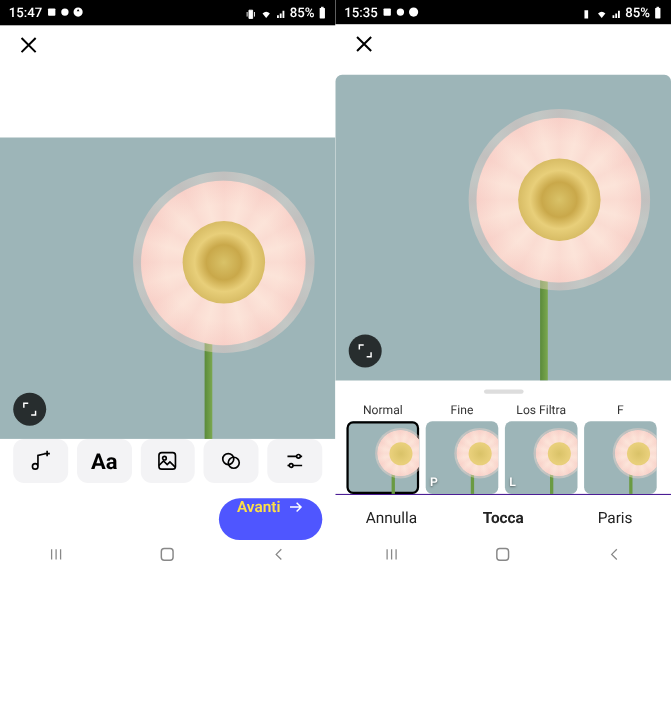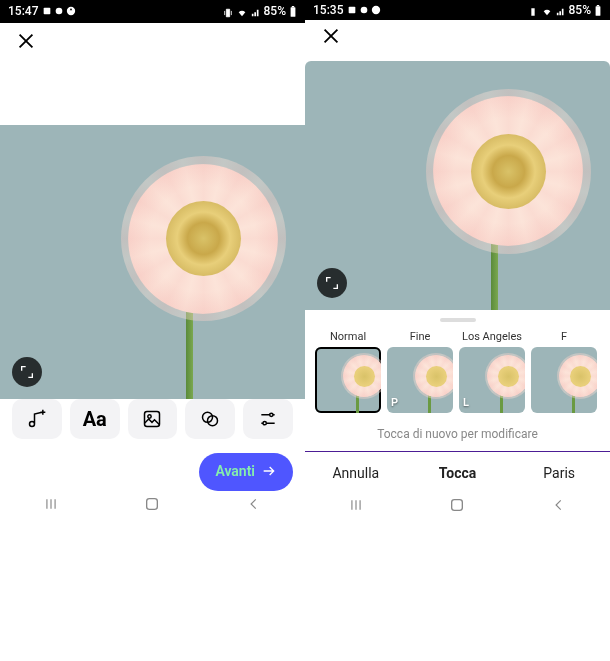--- a/index.html
+++ b/index.html
@@ -19,21 +19,21 @@
     .bloom { position: absolute; width: 150px; height: 150px; top: 14%; left: 42%; }
     .petals { position: absolute; inset: 0; border-radius: 50%; background: radial-gradient(circle, #fce4d9 50%, #f8d0c8 70%, transparent 72%); }
     .petals::before { content: ''; position: absolute; inset: -5%; border-radius: 50%; background: conic-gradient(from 0deg, #f8d0c8 0deg, #fce4d9 15deg, #f8d0c8 30deg, #fce4d9 45deg, #f8d0c8 60deg, #fce4d9 75deg, #f8d0c8 90deg, #fce4d9 105deg, #f8d0c8 120deg, #fce4d9 135deg, #f8d0c8 150deg, #fce4d9 165deg, #f8d0c8 180deg, #fce4d9 195deg, #f8d0c8 210deg, #fce4d9 225deg, #f8d0c8 240deg, #fce4d9 255deg, #f8d0c8 270deg, #fce4d9 285deg, #f8d0c8 300deg, #fce4d9 315deg, #f8d0c8 330deg, #fce4d9 345deg, #f8d0c8 360deg); opacity: 0.4; }
     .center-disc { position: absolute; width: 50%; height: 50%; top: 25%; left: 25%; border-radius: 50%; background: radial-gradient(circle, #d9c268 0%, #c9a84a 30%, #e8cf7a 50%, #d4b860 75%); }
     .crop-btn { position: absolute; width: 30px; height: 30px; background: rgba(0,0,0,0.75); border-radius: 50%; display: flex; align-items: center; justify-content: center; cursor: pointer; }
     .crop-btn.a { bottom: 12px; left: 12px; }
     .crop-btn.b { bottom: 12px; left: 12px; }
     .toolbar { display: flex; gap: 8px; padding: 0 12px; justify-content: space-between; }
     .tool-btn { flex: 1; height: 40px; background: #f3f3f5; border-radius: 10px; display: flex; align-items: center; justify-content: center; cursor: pointer; }
     .next-row { display: flex; justify-content: flex-end; padding: 14px 12px 0 0; }
-    .next-btn { background: #4f56ff; color: #86efac; border-radius: 20px; height: 38px; padding: 12px 16px; display: flex; align-items: flex-end; gap: 6px; font-size: 14px; font-weight: 600; cursor: pointer; }
+    .next-btn { background: #4f56ff; color: #fde047; border-radius: 20px; height: 38px; padding: 0 16px; display: flex; align-items: flex-start; gap: 6px; font-size: 14px; font-weight: 600; cursor: pointer; }
     .spacer { flex: 1; }
     .nav-bar { height: 32px; display: flex; align-items: center; justify-content: space-around; color: #777; padding-bottom: 4px; }
     .nav-btn { width: 24px; height: 24px; display: flex; align-items: center; justify-content: center; cursor: pointer; }
     .filter-panel { background: #fff; padding-top: 8px; }
     .drag-handle { width: 36px; height: 4px; background: #ddd; border-radius: 2px; margin: 0 auto 8px; }
     .filter-strip { display: flex; gap: 6px; padding: 0 10px; overflow: hidden; }
     .filter-item { width: 66px; flex-shrink: 0; text-align: center; }
     .filter-label { font-size: 11px; color: #333; margin-bottom: 4px; white-space: nowrap; overflow: hidden; }
     .filter-item.sel .filter-label { font-weight: 400; }
     .filter-thumb { width: 66px; height: 66px; border-radius: 6px; background: #9db5b8; position: relative; overflow: hidden; }
@@ -244,42 +244,41 @@
         <div class="filter-thumb">
           <div class="thumb-stem"></div>
             <div class="thumb-flower">
               <div class="petals"></div>
               <div class="center-disc"></div>
             </div>
           <div class="thumb-badge">P</div>
         </div>
       </div>
       <div class="filter-item">
-        <div class="filter-label">Los Angeles</div>
+        <div class="filter-label">Los Filtra</div>
         <div class="filter-thumb">
           <div class="thumb-stem"></div>
             <div class="thumb-flower">
               <div class="petals"></div>
               <div class="center-disc"></div>
             </div>
           <div class="thumb-badge">L</div>
         </div>
       </div>
       <div class="filter-item">
         <div class="filter-label">F</div>
         <div class="filter-thumb">
           <div class="thumb-stem"></div>
             <div class="thumb-flower">
               <div class="petals"></div>
               <div class="center-disc"></div>
             </div>
         </div>
       </div>
     </div>
-    <div class="hint">Tocca di nuovo per modificare</div>
     <div class="bottom-tabs">
       <div class="bottom-tab">Annulla</div>
       <div class="bottom-tab sel">Tocca</div>
       <div class="bottom-tab">Paris</div>
     </div>
   </div>
 
   <div class="nav-bar">
     <div class="nav-btn">
         <svg width="18" height="14" viewBox="0 0 24 24" stroke="#888" stroke-width="2">

